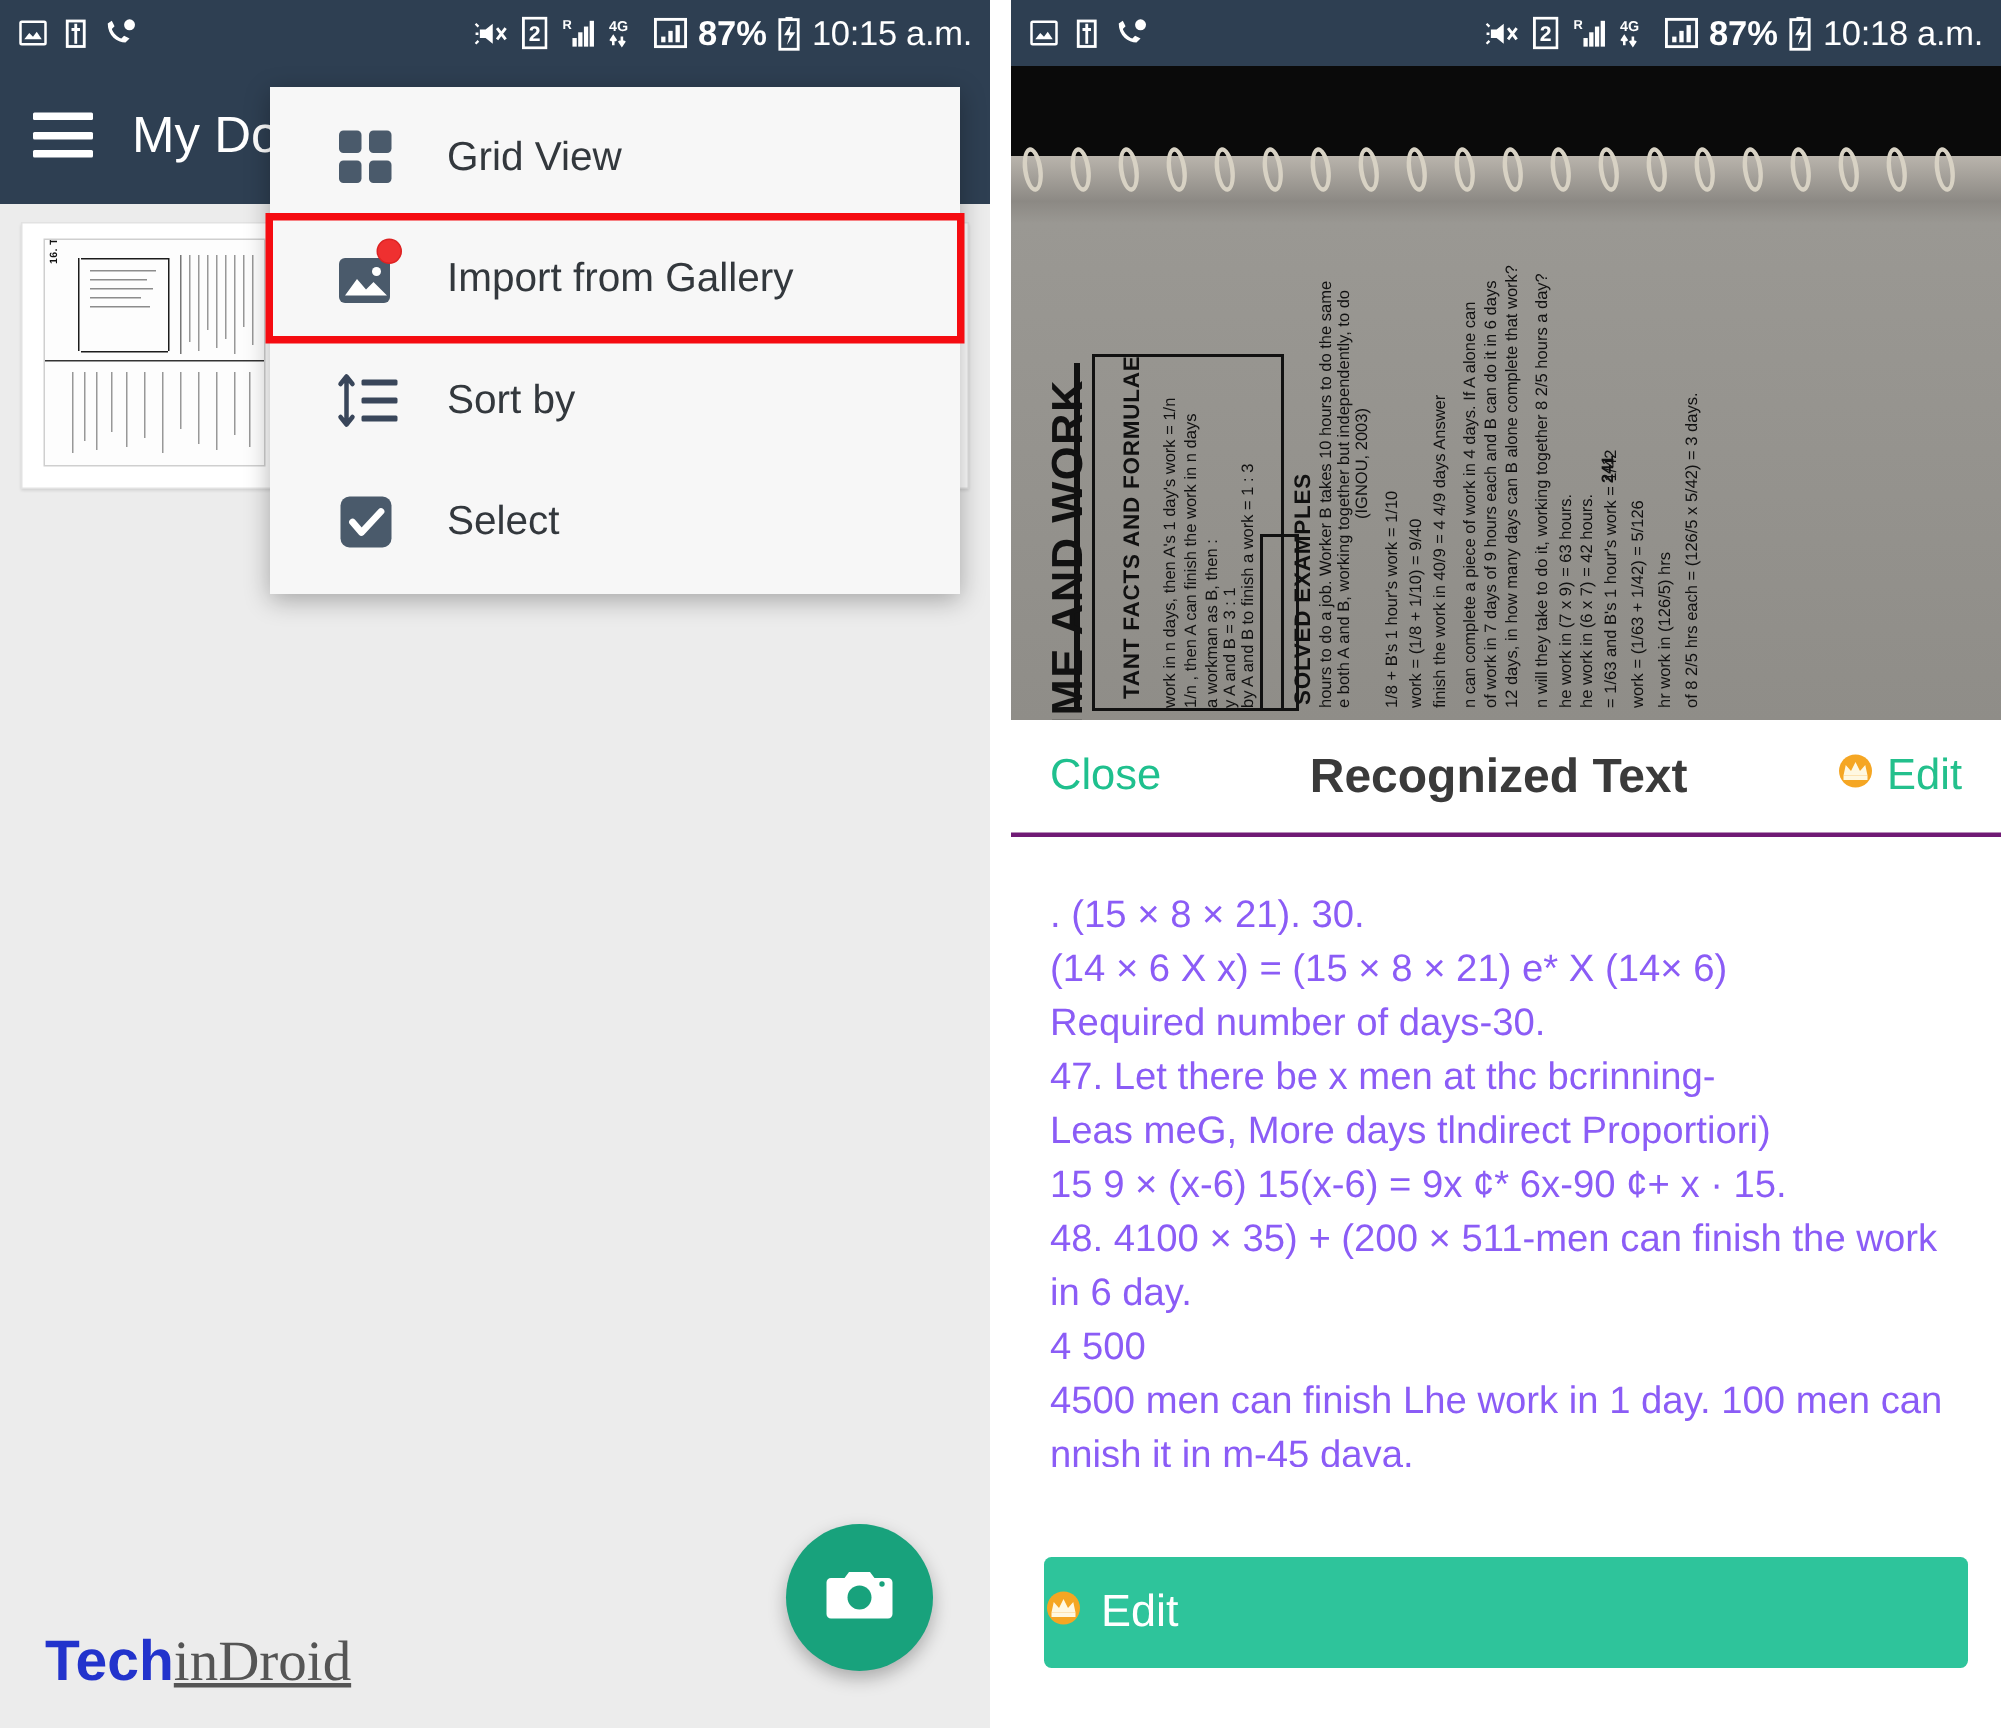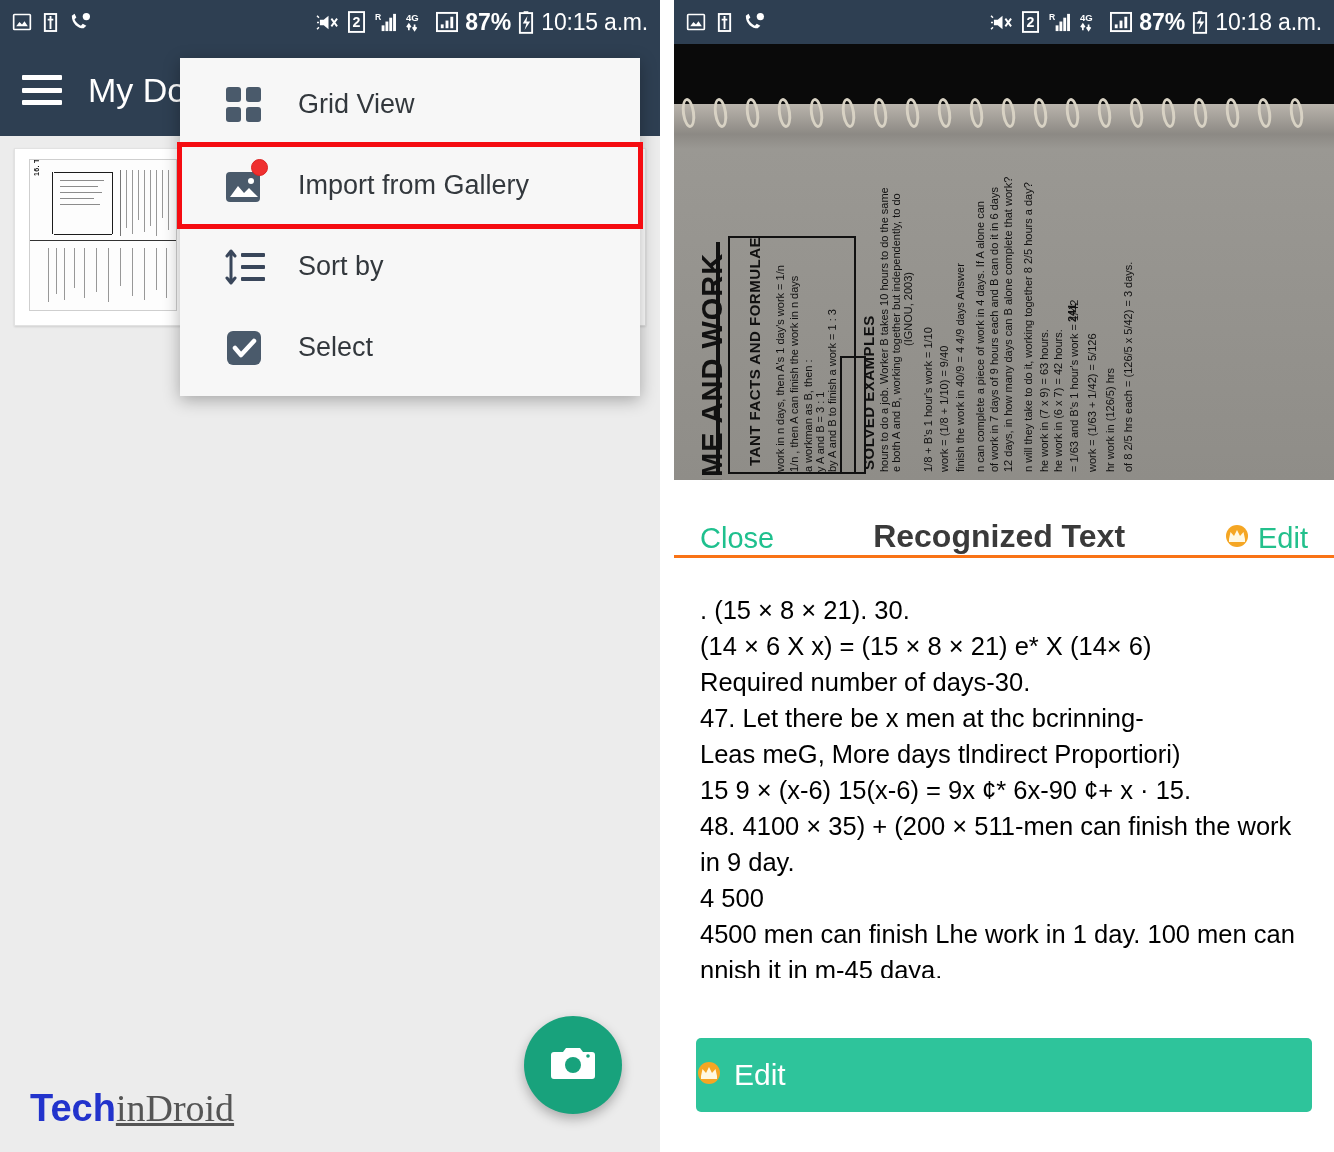--- a/index.html
+++ b/index.html
@@ -156,38 +156,38 @@
   }
   .vtitle { font-size: 29px; font-weight: bold; letter-spacing: 1px; }
   .vhead { font-size: 15px; font-weight: bold; letter-spacing: .5px; }
   .vbody { font-size: 11px; }
   .vbox {
     position: absolute; border: 2px solid #111; background: transparent;
   }
 
   .rt-header {
     height: 78px;
-    display: flex; align-items: flex-end;
+    display: flex; align-items: center;
     padding: 0 26px;
-    border-bottom: 3px solid #f97316;
+    border-bottom: 3px solid #701a75;
     background: #fff;
   }
   .rt-close { color: #1fc08e; font-size: 29px; cursor: pointer; }
   .rt-title { flex: 1; text-align: center; font-size: 32px; font-weight: bold; color: #3a3a3a; }
   .rt-share { color: #23c08c; font-size: 29px; display: flex; align-items: center; gap: 8px; cursor: pointer; }
 
   .rt-body {
     padding: 34px 22px 0 26px;
     height: 420px;
     overflow: hidden;
   }
   .rt-line {
     font-size: 25.5px;
     line-height: 36px;
-    color: #000000;
+    color: #8b5cf6;
     white-space: pre-wrap;
     word-break: break-word;
   }
   .rt-footer {
     position: absolute; left: 0; right: 0; bottom: 0;
     padding: 0 22px 40px 22px;
     background: #fff;
   }
   .edit-btn {
     height: 74px;
@@ -546,21 +546,21 @@
       </div>
     </div>
 
     <div class="rt-body">
       <div class="rt-line">. (15 × 8 × 21). 30.</div>
       <div class="rt-line">(14 × 6 X x) = (15 × 8 × 21) e* X (14× 6)</div>
       <div class="rt-line">Required number of days-30.</div>
       <div class="rt-line">47. Let there be x men at thc bcrinning-</div>
       <div class="rt-line">Leas meG, More days tlndirect Proportiori)</div>
       <div class="rt-line">15 9 × (x-6) 15(x-6) = 9x ¢* 6x-90 ¢+ x · 15.</div>
-      <div class="rt-line">48. 4100 × 35) + (200 × 511-men can finish the work in 9 day.</div>
+      <div class="rt-line">48. 4100 × 35) + (200 × 511-men can finish the work in 6 day.</div>
       <div class="rt-line">4 500</div>
       <div class="rt-line">4500 men can finish Lhe work in 1 day. 100 men can nnish it in m-45 daya.</div>
 
     </div>
 
     <div class="rt-footer">
       <button class="edit-btn">
         <span>
           <svg width="26" height="24" viewBox="0 0 26 24">
             <circle cx="13" cy="12" r="11" fill="#f5a623"></circle>

